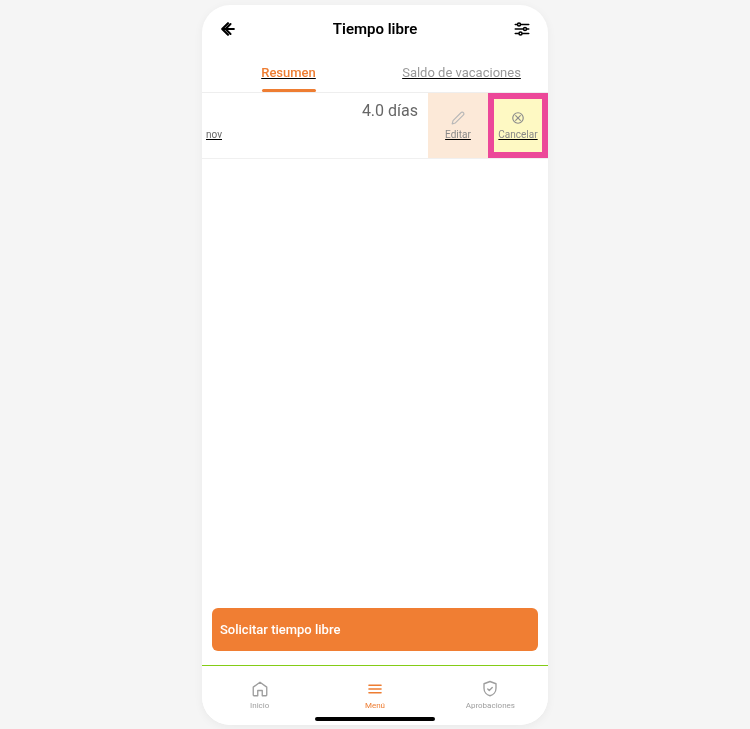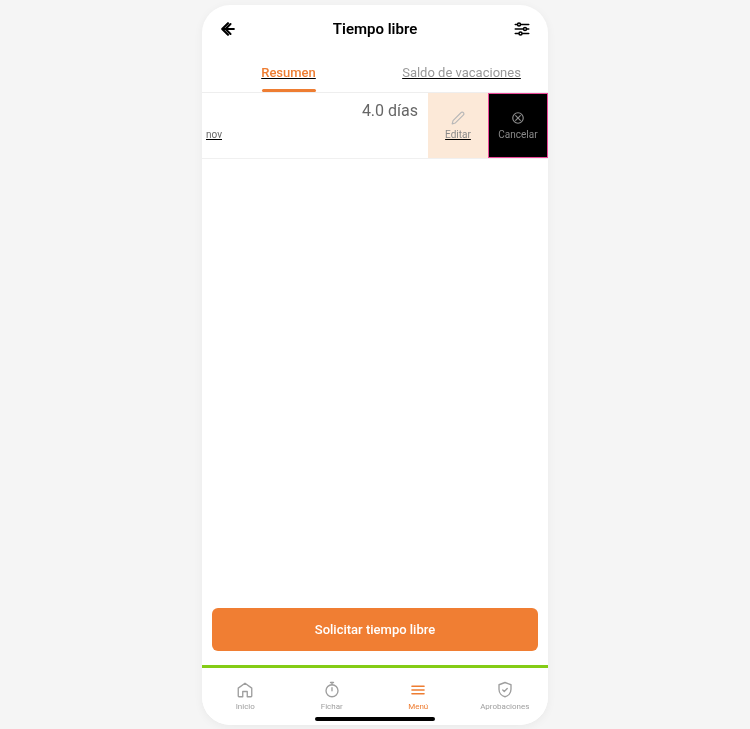--- a/index.html
+++ b/index.html
@@ -106,54 +106,54 @@
       flex-direction: column;
       align-items: center;
       justify-content: center;
       gap: 4px;
       cursor: pointer;
     }
     .action-edit {
       background: #fce9d8;
     }
     .action-cancel {
-      background: #000000;
-      border: 1px solid #ec4899;
+      background: #fef9c3;
+      border: 6px solid #ec4899;
       justify-content: center;
     }
     .action-label {
       font-size: 10px;
       color: #888;
     }
     .action-cancel .action-label { color: #888; }
     .content-area {
       flex: 1;
     }
     .request-button {
       position: absolute;
       bottom: 74px;
       left: 10px;
       right: 10px;
       background: #f07e33;
       color: #fff;
-      text-align: center;
-      padding: 14px 0;
+      text-align: left;
+      padding: 14px 8px;
       border-radius: 6px;
       font-size: 13px;
       font-weight: 500;
       cursor: pointer;
     }
     .bottom-nav {
       position: absolute;
       bottom: 0;
       left: 0;
       right: 0;
       height: 60px;
       display: flex;
-      border-top: 3px solid #84cc16;
+      border-top: 1px solid #84cc16;
       background: #fff;
     }
     .nav-item {
       flex: 1;
       display: flex;
       flex-direction: column;
       align-items: center;
       justify-content: center;
       gap: 3px;
       cursor: pointer;
@@ -238,29 +238,20 @@
     <span>Solicitar tiempo libre</span>
   </div>
 
   <div class="bottom-nav">
     <div class="nav-item">
       <svg width="18" height="18" viewBox="0 0 24 24" fill="none" stroke="#9e9e9e" stroke-width="1.8" stroke-linecap="round" stroke-linejoin="round">
           <path d="M3 9.5L12 3l9 6.5V20a1 1 0 0 1-1 1h-5v-7h-6v7H4a1 1 0 0 1-1-1V9.5z"></path>
         </svg>
       <span class="nav-label">Inicio</span>
     </div>
-    <div class="nav-item">
-      <svg width="18" height="18" viewBox="0 0 24 24" fill="none" stroke="#9e9e9e" stroke-width="1.8" stroke-linecap="round" stroke-linejoin="round">
-          <circle cx="12" cy="13" r="8"></circle>
-          <line x1="12" y1="9" x2="12" y2="13"></line>
-          <line x1="10" y1="2" x2="14" y2="2"></line>
-          <line x1="12" y1="2" x2="12" y2="5"></line>
-        </svg>
-      <span class="nav-label">Fichar</span>
-    </div>
     <div class="nav-item active">
       <svg width="18" height="18" viewBox="0 0 24 24" fill="none" stroke="#ee7d32" stroke-width="2.2" stroke-linecap="round">
           <line x1="4" y1="7" x2="20" y2="7"></line>
           <line x1="4" y1="12" x2="20" y2="12"></line>
           <line x1="4" y1="17" x2="20" y2="17"></line>
         </svg>
       <span class="nav-label">Menú</span>
     </div>
     <div class="nav-item">
       <svg width="18" height="18" viewBox="0 0 24 24" fill="none" stroke="#9e9e9e" stroke-width="1.8" stroke-linecap="round" stroke-linejoin="round">

